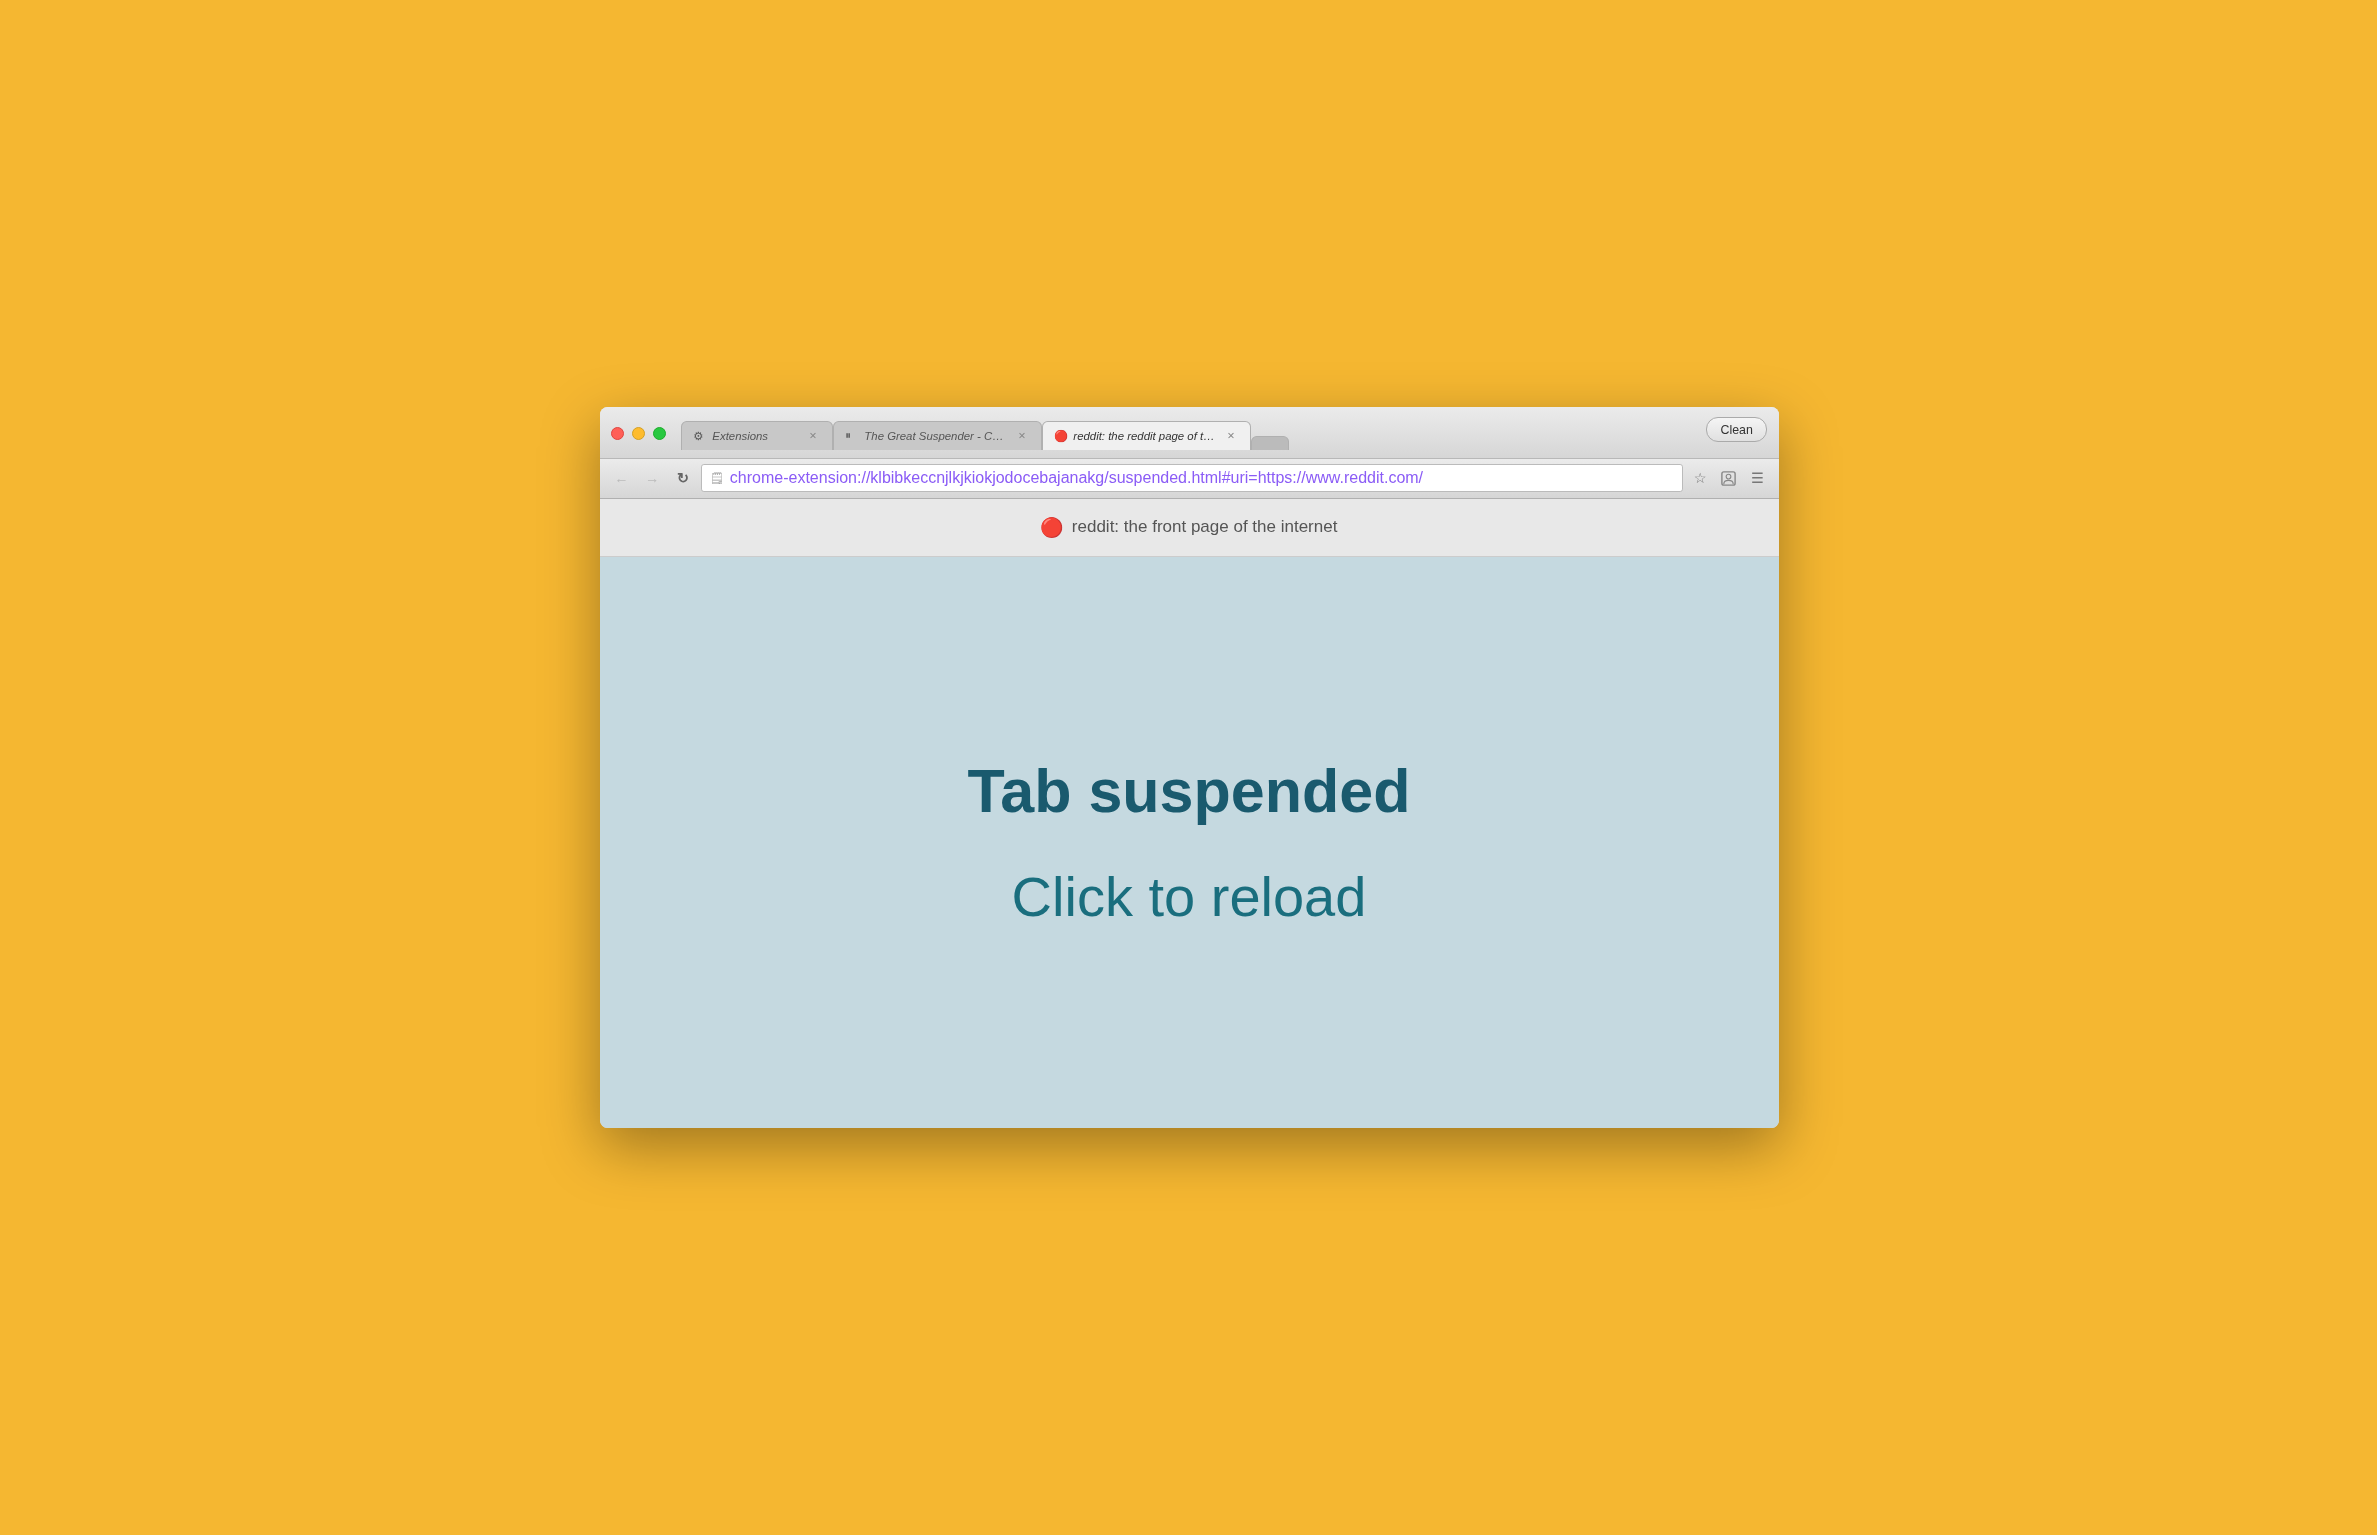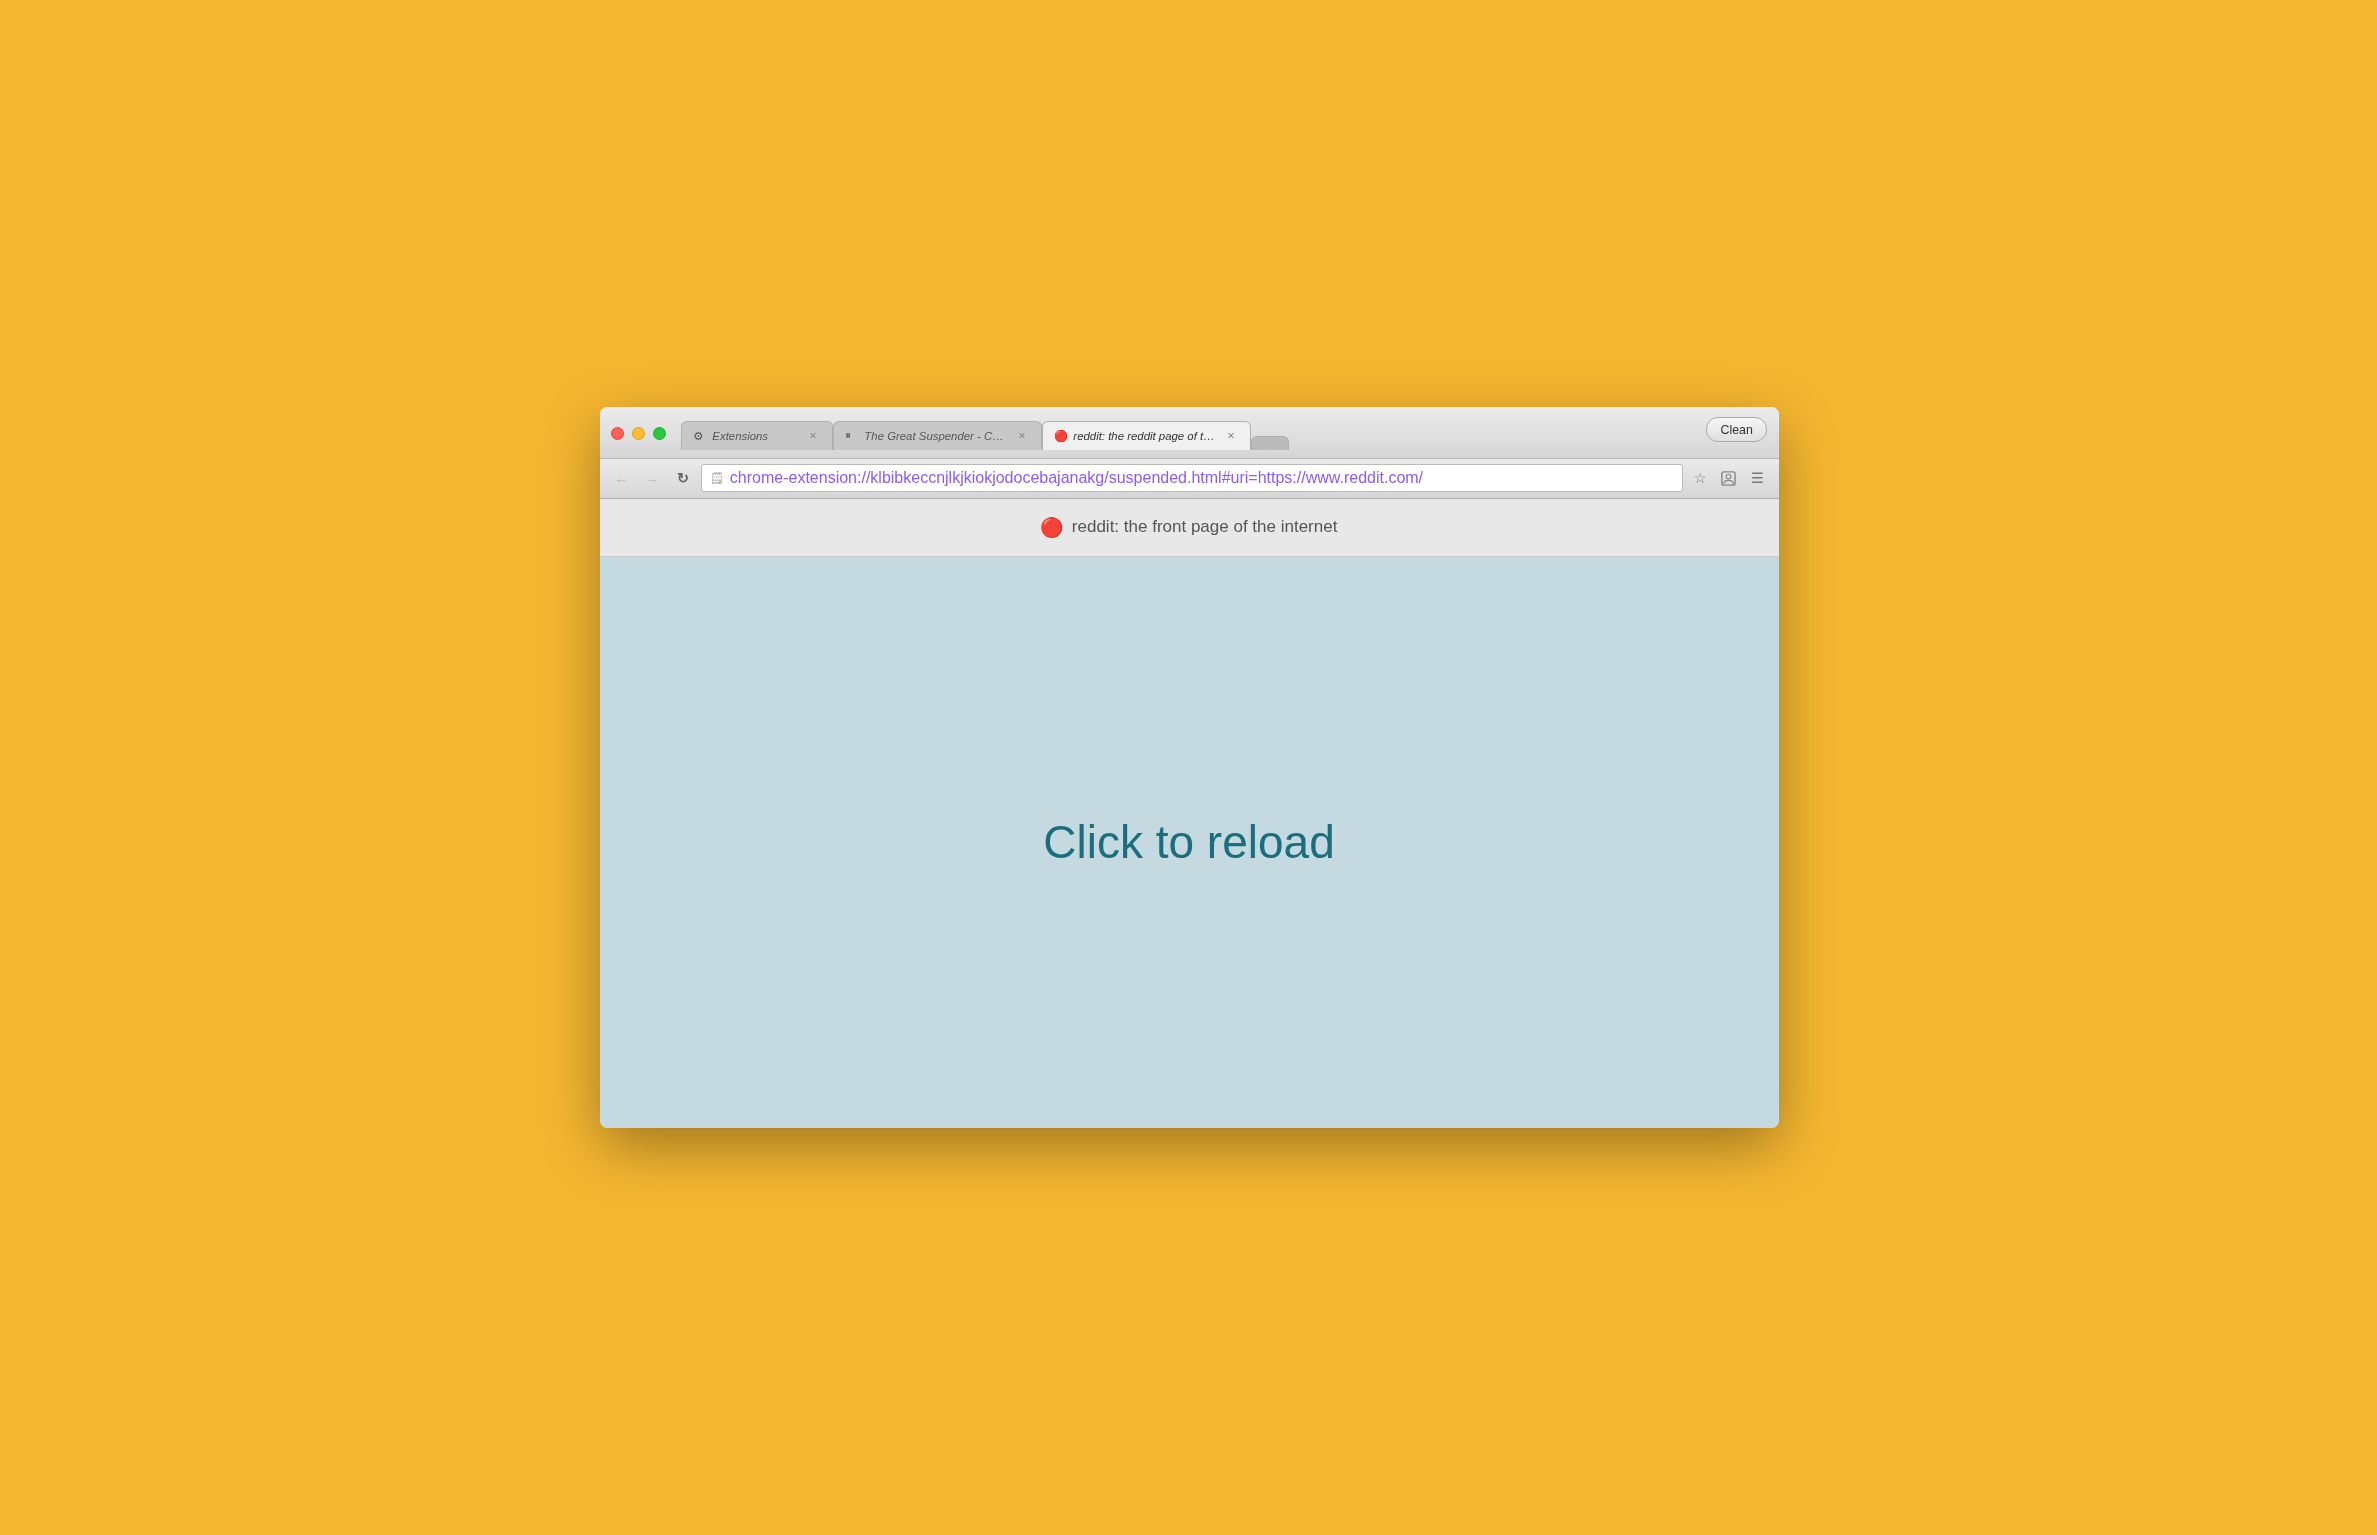--- a/index.html
+++ b/index.html
@@ -231,21 +231,21 @@
 
     .tab-suspended-title {
       font-size: 61px;
       font-weight: 700;
       color: #1A5A6E;
       margin-bottom: 38px;
       text-align: center;
     }
 
     .click-to-reload {
-      font-size: 46px;
+      font-size: 56px;
       font-weight: 500;
       color: #1A6E7E;
       text-align: left;
     }
 
     .tabs-and-clean {
       display: flex;
       align-items: flex-end;
       width: 100%;
     }
@@ -317,17 +317,18 @@
   </div>
 
   <div class="page-header">
     <div class="page-site-title">
       <span class="reddit-icon">🔴</span>
       <span>reddit: the front page of the internet</span>
     </div>
   </div>
 
   <div class="page-content">
+    <div class="tab-suspended-title">Tab suspended</div>
     <div class="click-to-reload">Click to reload</div>
   </div>
 
 </div>
 
 
 </body></html>

